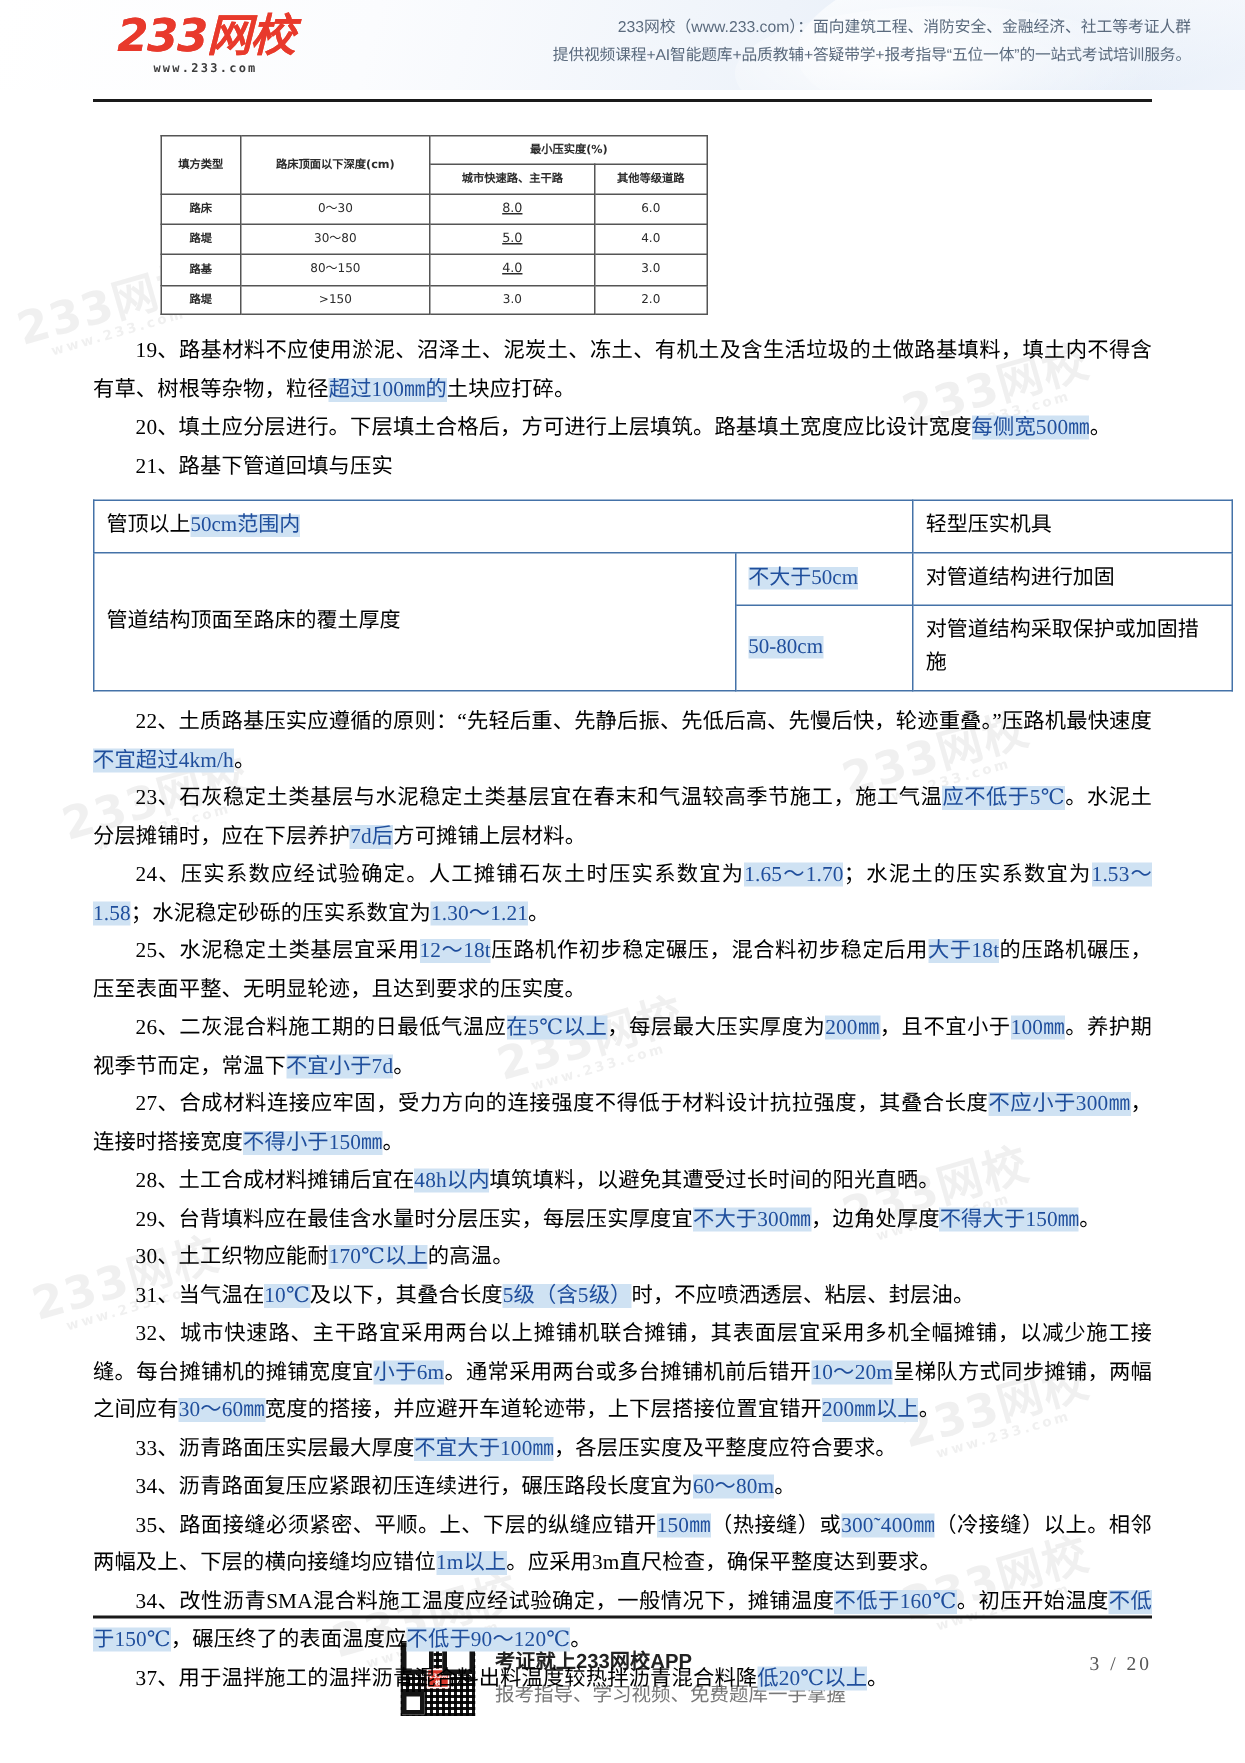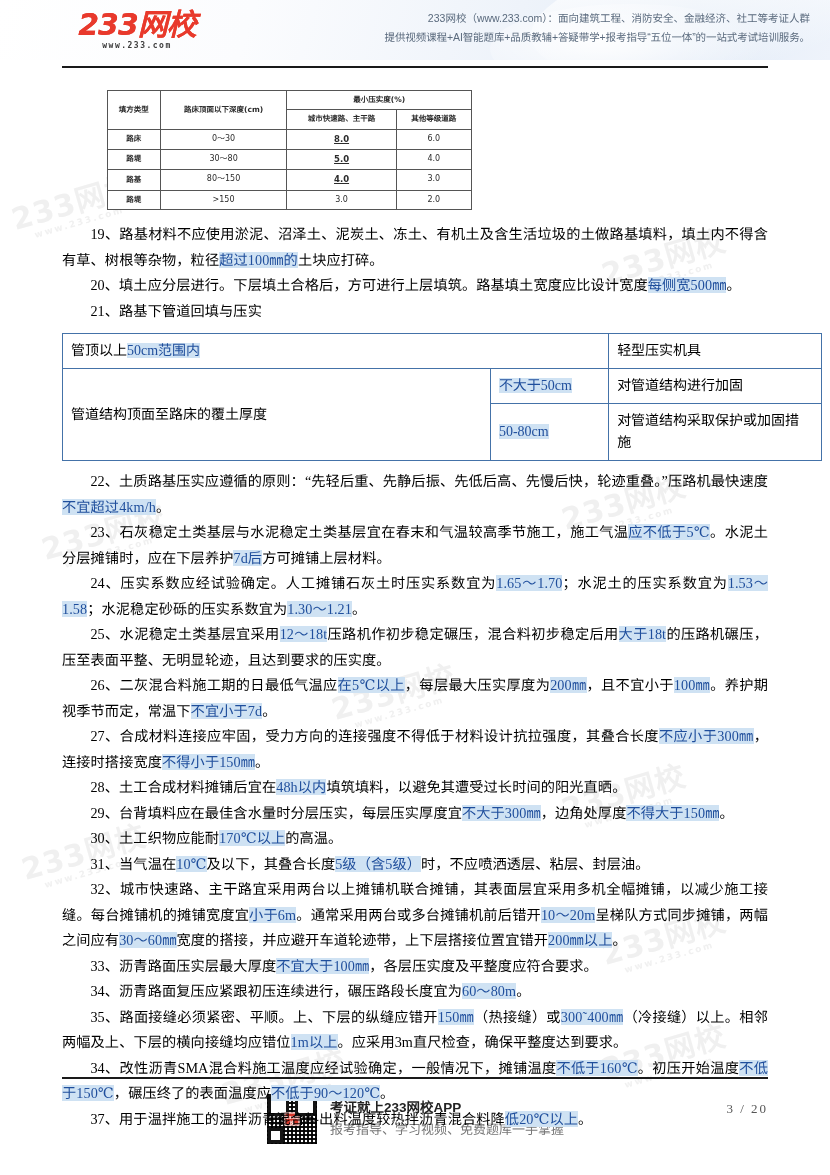--- a/index.html
+++ b/index.html
@@ -61,21 +61,21 @@
     display: block;
     margin-top: 2px;
     font-family: "DejaVu Sans Mono", monospace;
     font-size: 8px;
     font-weight: 700;
     letter-spacing: 1.5px;
     color: #3d3d3d;
   }
   .header-text {
     position: absolute;
-    right: 20px; top: 9px;
+    right: 36px; top: 9px;
     width: 540px;
     text-align: right;
     font-family: "Liberation Sans", sans-serif;
     color: #5a6a7d;
     font-size: 10.5px;
     line-height: 19px;
   }
   .header-text .line2 { letter-spacing: -0.1px; text-align: right; }
 
   .header-rule {
@@ -116,21 +116,21 @@
   }
   table.t1 th, table.t1 td {
     border: 1px solid #555;
     text-align: center;
     padding: 5px 2px;
     font-weight: normal;
     line-height: 1.1;
   }
   table.t1 th { font-weight: 600; }
   table.t1 td.rowhead { font-weight: 700; }
-  table.t1 td.em { font-weight: 700; text-decoration: underline; font-size: 8.5px; }
+  table.t1 td.em { font-weight: 400; text-decoration: underline; font-size: 8.5px; }
   table.t1 td.num { font-size: 8px; text-align: center; }
 
   
   p.para {
     font-size: 14.2px;
     line-height: 25.5px;
     margin: 0;
     padding: 0;
     text-indent: 2em;
     text-align: justify;

